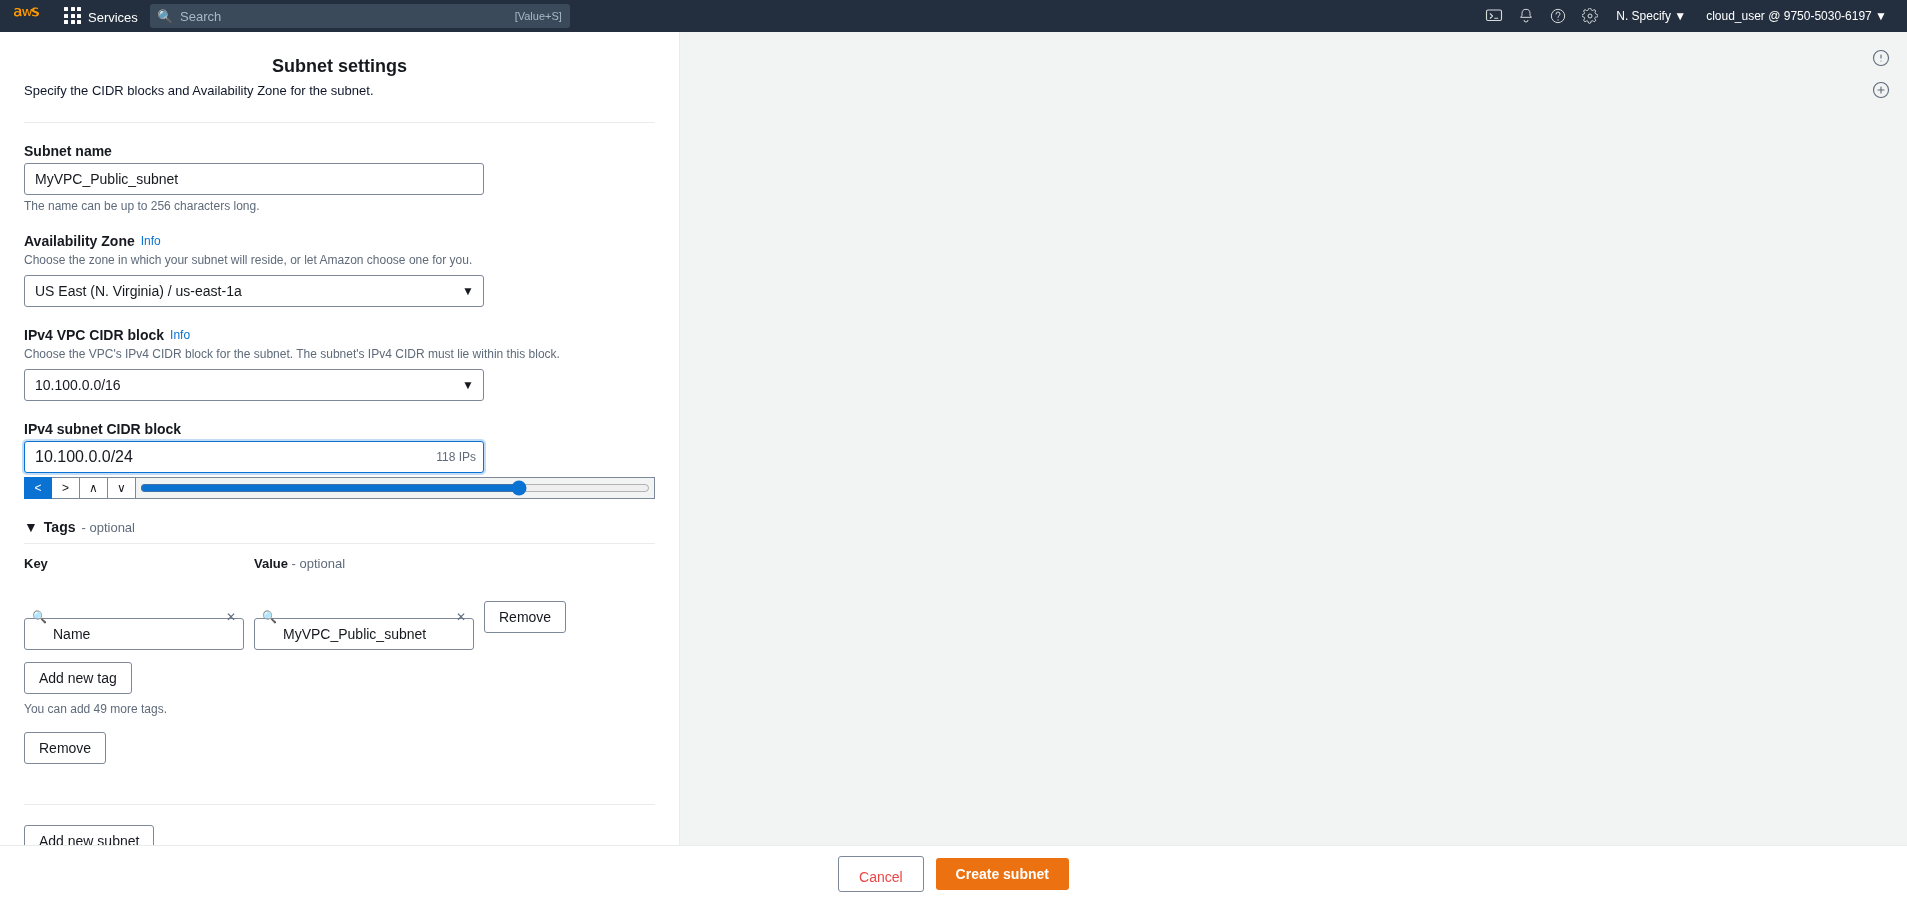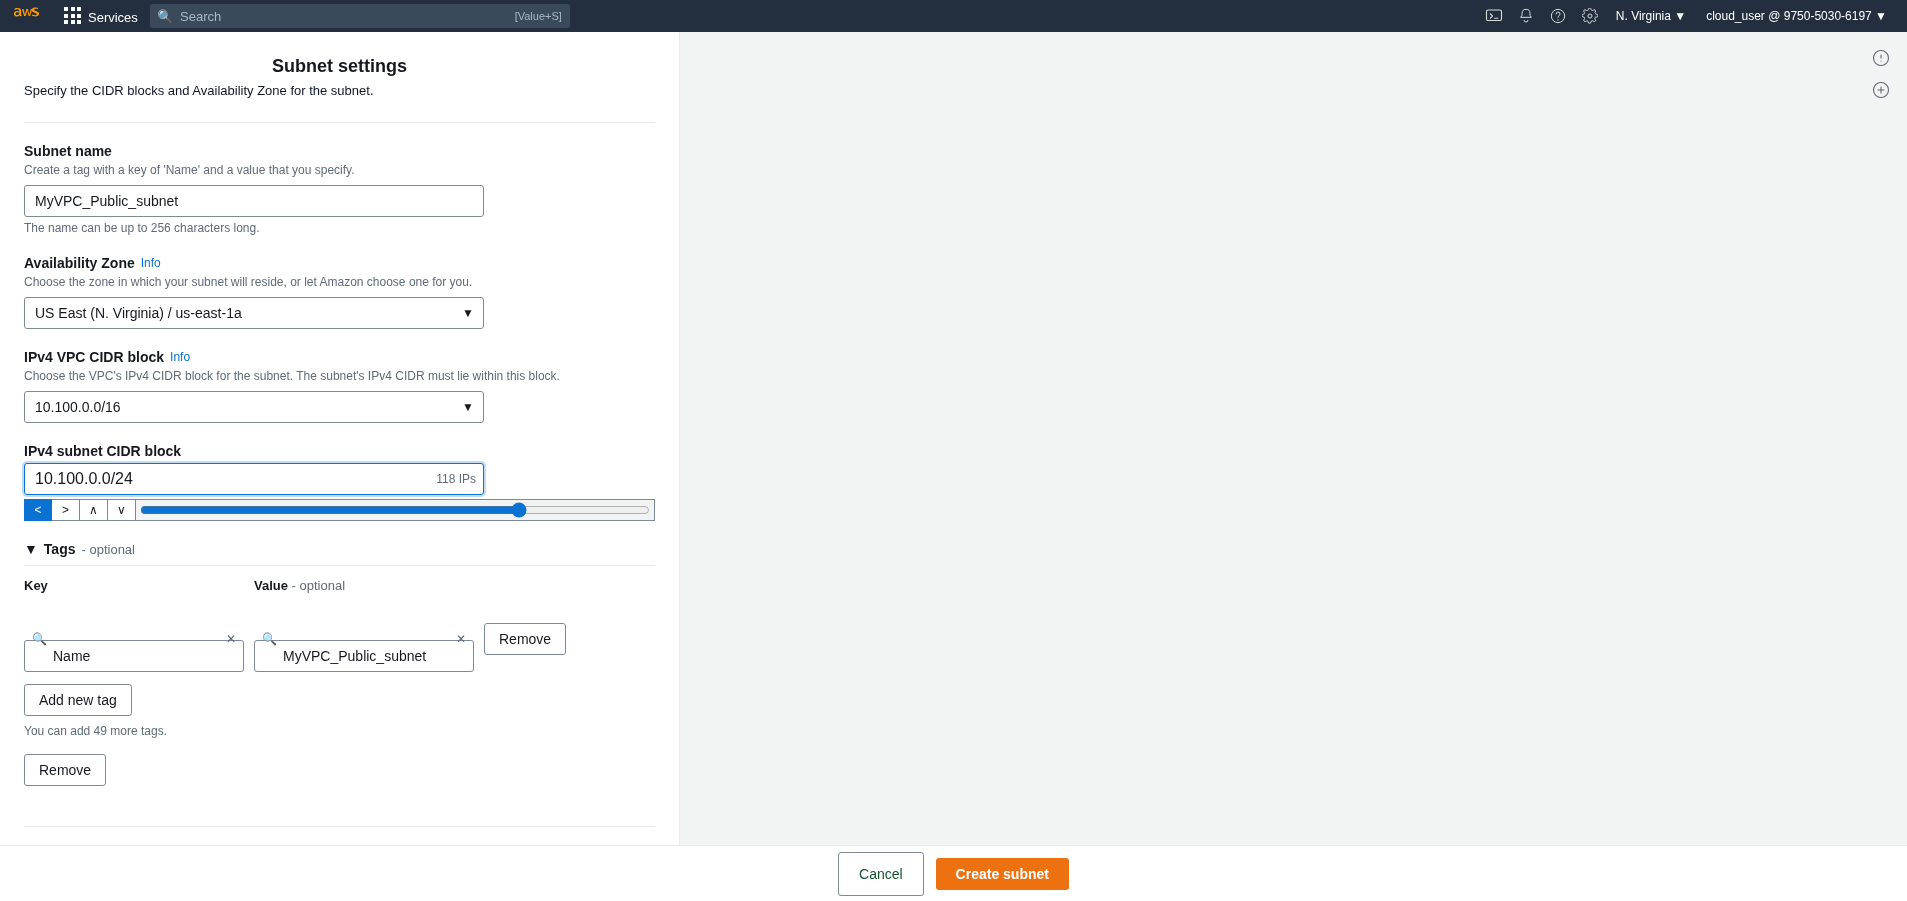--- a/index.html
+++ b/index.html
@@ -396,27 +396,27 @@
       height: 56px;
       background: #fff;
       border-top: 1px solid #e9ebed;
       display: flex;
       align-items: center;
       justify-content: center;
       gap: 12px;
       z-index: 50;
     }
     .btn-cancel {
-      height: 44px;
+      height: 36px;
       padding: 12px 20px;
       border: 1px solid #7d8998;
       border-radius: 3px;
       background: #fff;
       font-size: 14px;
-      color: #14532d;
+      color: #ef4444;
       cursor: pointer;
     }
     .btn-primary {
       height: 32px;
       padding: 0 20px;
       border: none;
       border-radius: 3px;
       background: #ec7211;
       font-size: 14px;
       color: #fff;
@@ -489,41 +489,40 @@
           <path d="M9 9a3 3 0 0 1 6 0c0 2-3 3-3 5" stroke="#d5dbdb" stroke-width="1.5" stroke-linecap="round"></path>
           <circle cx="12" cy="18" r="0.5" fill="#d5dbdb" stroke="#d5dbdb"></circle>
         </svg>
     </div>
     <div class="nav-icon-btn" title="Settings">
       <svg width="16" height="16" viewBox="0 0 24 24" fill="none">
           <circle cx="12" cy="12" r="3" stroke="#d5dbdb" stroke-width="1.5"></circle>
           <path d="M19.4 15a1.65 1.65 0 0 0 .33 1.82l.06.06a2 2 0 1 1-2.83 2.83l-.06-.06A1.65 1.65 0 0 0 15 19.4a1.65 1.65 0 0 0-1.65 1.48V21a2 2 0 1 1-4 0v-.09A1.65 1.65 0 0 0 8 19.4a1.65 1.65 0 0 0-1.82.33l-.06.06a2 2 0 1 1-2.83-2.83l.06-.06A1.65 1.65 0 0 0 3.68 15a1.65 1.65 0 0 0-1.48-1.65H2a2 2 0 1 1 0-4h.09A1.65 1.65 0 0 0 3.6 8a1.65 1.65 0 0 0-.33-1.82l-.06-.06a2 2 0 1 1 2.83-2.83l.06.06A1.65 1.65 0 0 0 8 3.68a1.65 1.65 0 0 0 1.65-1.48V2a2 2 0 1 1 4 0v.09A1.65 1.65 0 0 0 15 3.6a1.65 1.65 0 0 0 1.82-.33l.06-.06a2 2 0 1 1 2.83 2.83l-.06.06A1.65 1.65 0 0 0 20.32 8a1.65 1.65 0 0 0 1.48 1.65H22a2 2 0 1 1 0 4h-.09A1.65 1.65 0 0 0 19.4 15z" stroke="#d5dbdb" stroke-width="1.5"></path>
         </svg>
     </div>
-    <div class="nav-region">N. Virginia ▼</div>
+    <div class="nav-region">N. Specify ▼</div>
     <div class="nav-account">cloud_user @ 9750-5030-6197 ▼</div>
   </div>
 </nav>
 
 <div class="main-content">
 
   <div class="form-panel">
     
     <h1 class="page-title">Subnet settings</h1>
     <p class="page-subtitle">Specify the CIDR blocks and Availability Zone for the subnet.</p>
 
     <hr class="section-divider">
 
 
     
     <div class="field-group">
       <div class="field-label">
         <span>Subnet name</span>
       </div>
-      <div class="field-desc">Create a tag with a key of 'Name' and a value that you specify.</div>
       <input type="text" class="text-input" value="MyVPC_Public_subnet" style="">
       <div class="field-hint">The name can be up to 256 characters long.</div>
     </div>
 
     
     <div class="field-group">
       <div class="field-label">
         <span>Availability Zone</span>
         <span class="info-link">Info</span>
       </div>

